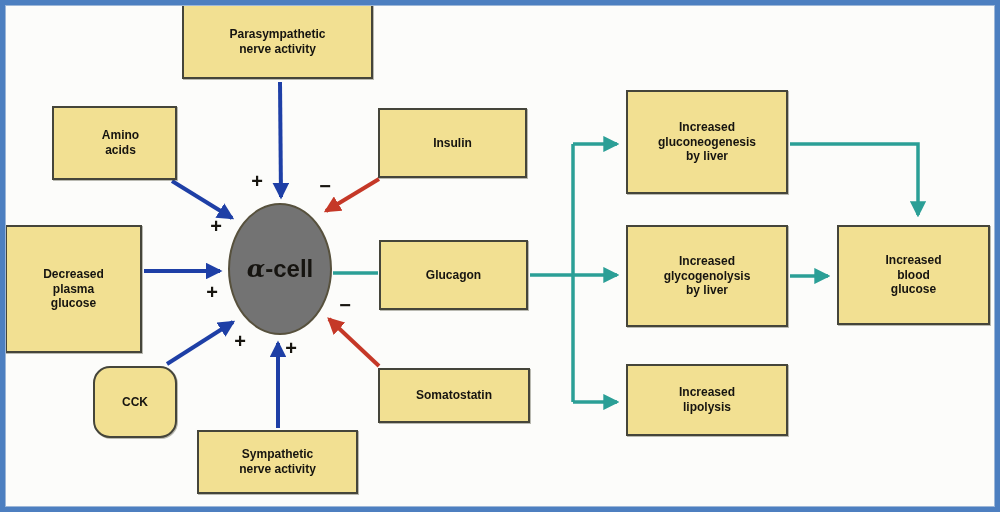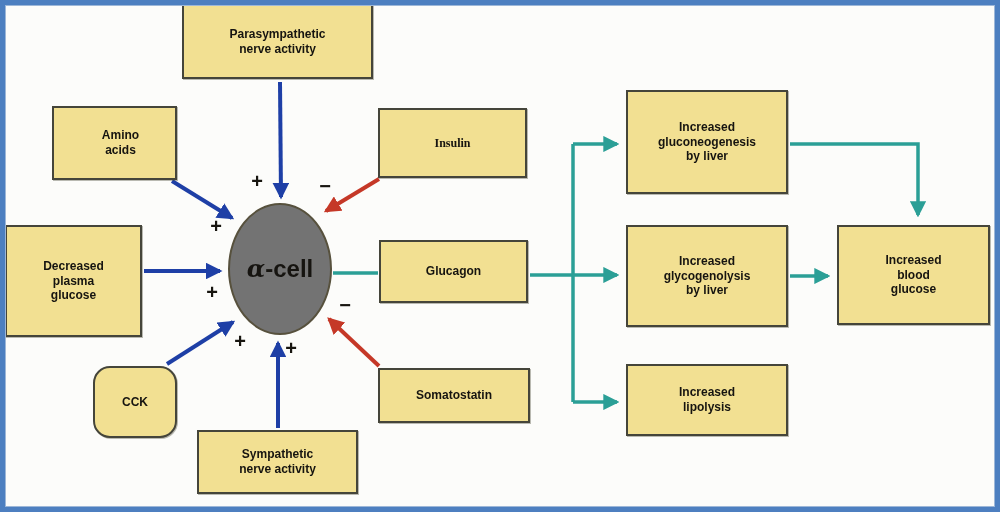--- a/index.html
+++ b/index.html
@@ -110,25 +110,25 @@
   <div class="node" style="left:182px; top:4px; width:191px; height:75px;">
     <span class="lbl">Parasympathetic
 nerve activity</span>
   </div>
 
   <div class="node" style="left:52px; top:106px; width:125px; height:74px;padding-left:12px;">
     <span class="lbl">Amino
 acids</span>
   </div>
 
-  <div class="node" style="left:378px; top:108px; width:149px; height:70px;font-family:Liberation Serif, serif;">
+  <div class="node" style="left:378px; top:108px; width:149px; height:70px;">
     <span class="lbl">Insulin</span>
   </div>
 
-  <div class="node" style="left:5px; top:225px; width:137px; height:112px;">
+  <div class="node" style="left:5px; top:225px; width:137px; height:128px;">
     <span class="lbl">Decreased
 plasma
 glucose</span>
   </div>
 
   <div class="node" style="left:93px; top:366px; width:84px; height:72px;border-radius:17px;">
     <span class="lbl">CCK</span>
   </div>
 
   <div class="node" style="left:197px; top:430px; width:161px; height:64px;">
@@ -137,21 +137,21 @@
   </div>
 
   <div class="node" style="left:378px; top:368px; width:152px; height:55px;">
     <span class="lbl">Somatostatin</span>
   </div>
 
   <div class="node ellipse-node" style="left:228px; top:203px; width:104px; height:132px;">
     <span class="lbl"><span class="alpha">α</span><span>-cell</span></span>
   </div>
 
-  <div class="node" style="left:379px; top:240px; width:149px; height:63px;">
+  <div class="node" style="left:379px; top:240px; width:149px; height:70px;">
     <span class="lbl">Glucagon</span>
   </div>
 
   <div class="node" style="left:626px; top:90px; width:162px; height:104px;">
     <span class="lbl">Increased
 gluconeogenesis
 by liver</span>
   </div>
 
   <div class="node" style="left:626px; top:225px; width:162px; height:102px;">

